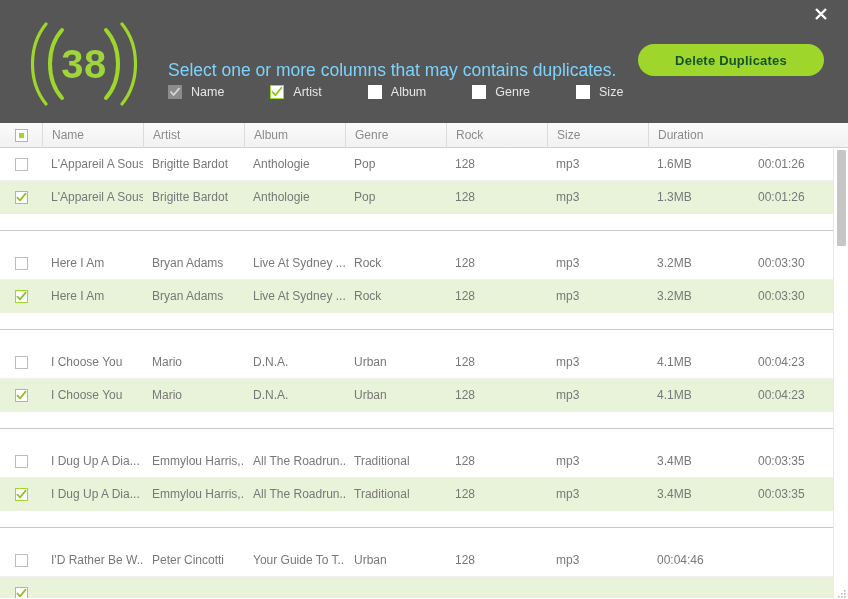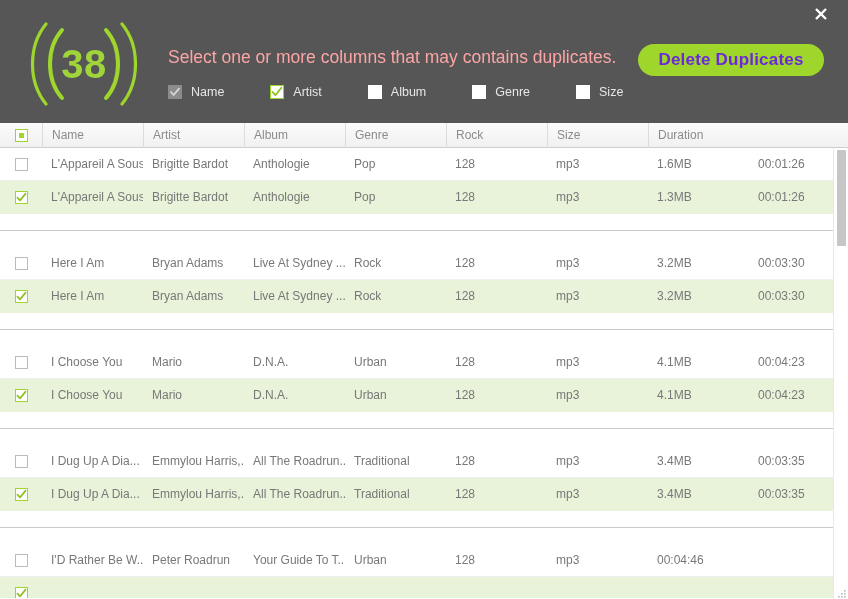--- a/index.html
+++ b/index.html
@@ -63,38 +63,38 @@
     color: #9fd53a;
     font-size: 40px;
     font-weight: bold;
     letter-spacing: 0.5px;
     font-family: "Liberation Sans", sans-serif;
   }
 
   .instruction {
     position: absolute;
     left: 168px;
-    top: 47px;
-    color: #fca5a5;
+    top: 60px;
+    color: #7dd3fc;
     font-size: 17.5px;
     font-family: "Liberation Sans", sans-serif;
     white-space: nowrap;
   }
 
   .delete-btn {
     position: absolute;
     left: 638px;
     top: 44px;
     width: 186px;
     height: 32px;
     background: #9ed62c;
     border: none;
     border-radius: 16px;
-    color: #6d28d9;
-    font-size: 17px;
+    color: #14532d;
+    font-size: 13px;
     font-weight: bold;
     font-family: "Liberation Sans", sans-serif;
     cursor: pointer;
     letter-spacing: 0.2px;
   }
 
   
   .col-filters {
     position: absolute;
     left: 168px;
@@ -496,21 +496,21 @@
             <div class="td c8">00:03:35</div>
           </div>
         </div>
         <div class="group-gap"></div>
         <div class="group">
           <div class="row">
             <div class="td first c0">
               <span class="rcb"></span>
             </div>
             <div class="td c1">I'D Rather Be W...</div>
-            <div class="td c2">Peter Roadrun</div>
+            <div class="td c2">Peter Cincotti</div>
             <div class="td c3">Your Guide To T...</div>
             <div class="td c4">Urban</div>
             <div class="td c5">128</div>
             <div class="td c6">mp3</div>
             <div class="td c8">00:04:46</div>
           </div>
           <div class="row sel">
             <div class="td first c0">
               <span class="rcb on">
                 <svg width="11" height="11" viewBox="0 0 11 11">

